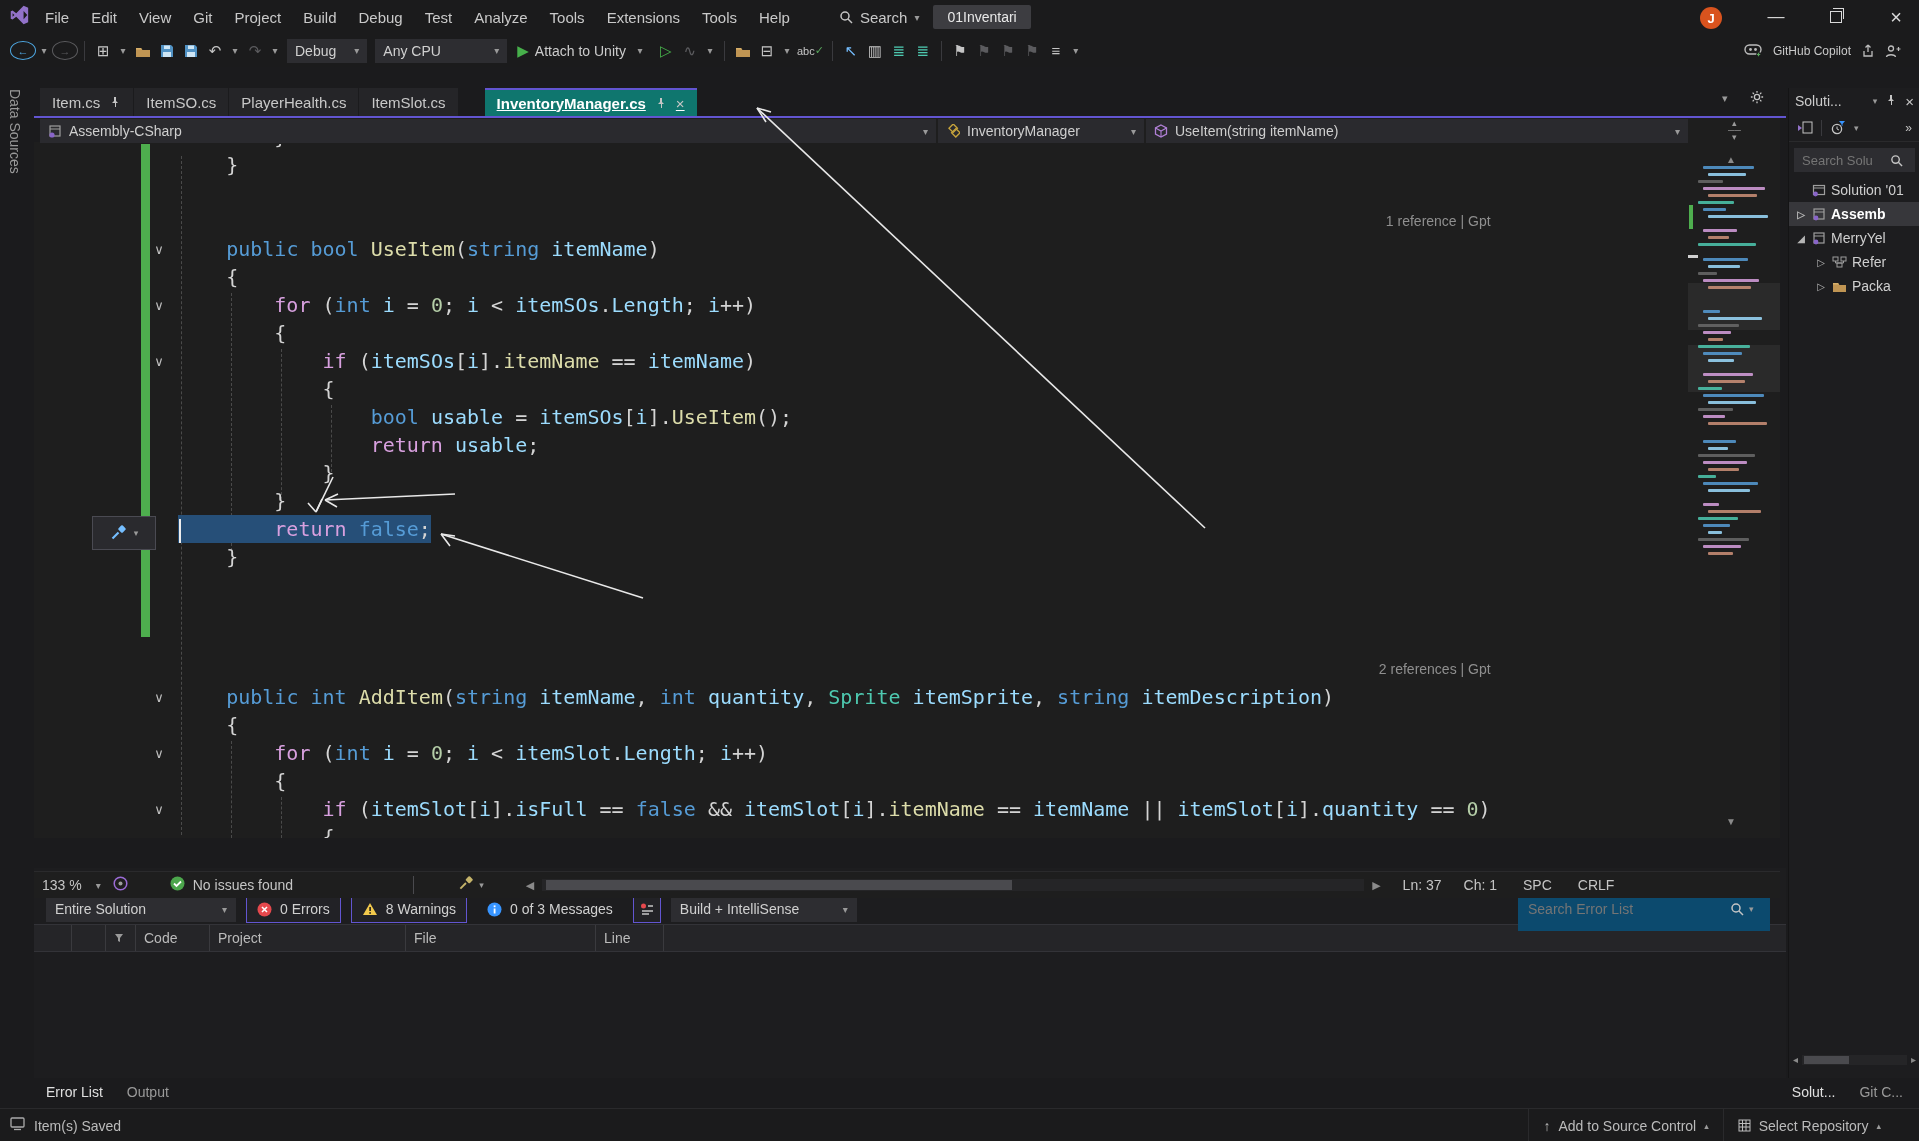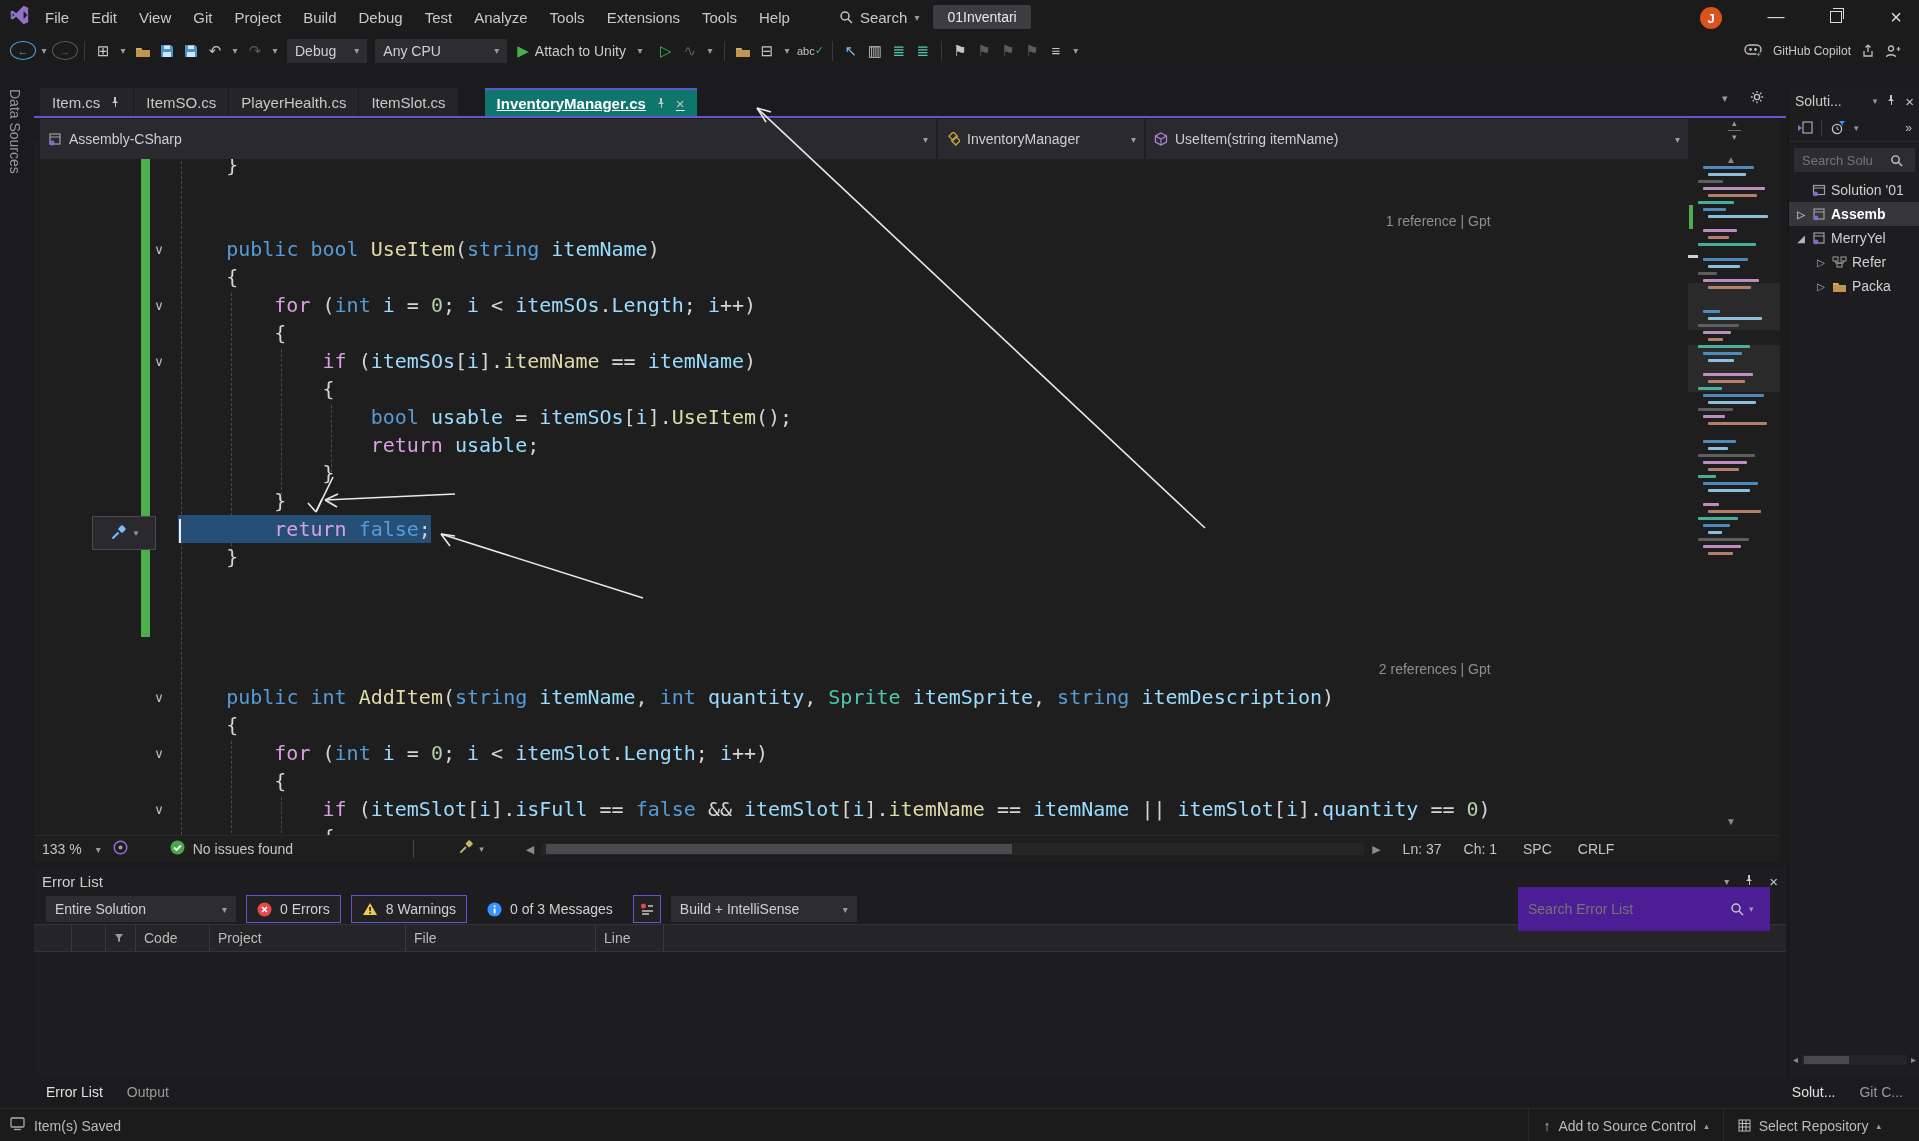--- a/index.html
+++ b/index.html
@@ -30,51 +30,51 @@
   .sidestrip{position:absolute;left:0;top:67px;width:34px;height:1039px;background:#1B1B1D;}
   .vtext{writing-mode:vertical-rl;font-size:14px;color:#9A9A9A;position:absolute;left:7px;top:22px;}
   
   .tabrow{position:absolute;left:34px;top:88px;width:1752px;height:28px;background:#1B1B1D;display:flex;align-items:flex-end;z-index:4;}
   .purple-line{position:absolute;left:34px;top:116px;width:1752px;height:2px;background:var(--accent);z-index:6;}
   .tab{height:28px;display:flex;align-items:center;padding:0 12px;margin-right:1px;background:#252528;color:#C8C8C8;font-size:15px;gap:9px;}
   .tab.active{background:#0f766e;color:#FFFFFF;font-weight:bold;border-top:2px solid var(--accent);height:26px;text-decoration:underline;}
   .tab .x{color:#C8C8C8;font-size:15px;font-weight:normal;}
   
   .breadcrumb{position:absolute;left:40px;top:118px;width:1648px;height:26px;background:#1E1E1E;display:flex;z-index:4;}
-  .crumb{background:#2A2A2E;height:24px;margin-top:1px;display:flex;align-items:center;font-size:14px;color:#CFCFCF;padding:8px 8px;gap:7px;}
+  .crumb{background:#2A2A2E;height:24px;margin-top:1px;display:flex;align-items:center;font-size:14px;color:#CFCFCF;padding:0 8px;gap:7px;}
   .crumb .dd{margin-left:auto;font-size:10px;color:#9A9A9A;}
   
   .editor-clip{position:absolute;left:34px;top:142px;width:1654px;height:696px;background:#1E1E1E;overflow:hidden;z-index:1;}
   .code-lines{position:absolute;left:144px;top:-19px;font:20px/28px "DejaVu Sans Mono",monospace;white-space:pre;}
   .cl{height:28px;}
   .cl.lens{font:14px/28px "Liberation Sans",sans-serif;color:#8F8F8F;padding-left:50px;text-align:right;}
   .selwrap{background:var(--selection);display:inline-block;}
   .tk-k{color:#569CD6}.tk-c{color:#D8A0DF}.tk-t{color:#4EC9B0}.tk-m{color:#DCDCAA}.tk-v{color:#9CDCFE}.tk-p{color:#D4D4D4}.tk-n{color:#B5CEA8}
   .chevcol{position:absolute;left:112px;top:-19px;width:26px;}
   .chev{position:absolute;left:0;width:26px;text-align:center;color:#BFBFBF;font-size:13px;height:18px;line-height:18px;}
   .guide{position:absolute;width:0;border-left:1px dashed #4A4A4A;}
   .greenbar{position:absolute;left:107px;top:2px;width:9px;height:493px;background:var(--green);}
   .caret{position:absolute;left:145px;top:377px;width:2px;height:24px;background:#EDEDED;}
   .qa-widget{position:absolute;left:58px;top:374px;width:62px;height:32px;background:#2A2A2E;border:1px solid #4A4A52;display:flex;align-items:center;justify-content:center;gap:8px;}
   
   .minimap{position:absolute;left:1688px;top:118px;width:92px;height:720px;background:#1E1E1E;z-index:2;}
   .mmbar{position:absolute;height:3px;border-radius:1px;opacity:.85;}
   .mmview{position:absolute;left:0;width:92px;background:rgba(255,255,255,0.055);}
   
-  .edstrip{position:absolute;left:34px;top:835px;width:1746px;height:26px;background:#1E1E1E;border-top:1px solid #2A2A2C;display:flex;align-items:center;font-size:14px;color:#C5C5C5;z-index:3;}
+  .edstrip{position:absolute;left:34px;top:871px;width:1746px;height:26px;background:#1E1E1E;border-top:1px solid #2A2A2C;display:flex;align-items:center;font-size:14px;color:#C5C5C5;z-index:3;}
   .scroll-track{height:12px;background:#252527;position:relative;}
   .scroll-thumb{position:absolute;top:1px;height:10px;background:#4A4A4E;}
   
   .errpanel{position:absolute;left:34px;top:868px;width:1752px;height:210px;background:#1D1D1F;z-index:2;}
   .errtitle{font-size:15px;color:#CCCCCC;}
   .ebtn{display:inline-flex;align-items:center;gap:8px;height:26px;padding:0 10px;font-size:14px;color:#D0D0D0;}
   .ebtn.bordered{border:1px solid var(--accent);background:#222226;}
   .ecombo{background:#2D2D31;height:26px;display:inline-flex;align-items:center;padding:0 9px;font-size:14px;color:#D0D0D0;}
   .ecombo .dd{font-size:10px;color:#9A9A9A;margin-left:auto;}
-  .esearch{background:#4c1d95;height:44px;display:flex;align-items:center;padding:0 8px;}
+  .esearch{background:#0c4a6e;height:44px;display:flex;align-items:center;padding:0 8px;}
   .esearch input{background:transparent;border:none;outline:none;color:#BBBBBB;font-size:14px;width:200px;font-family:"Liberation Sans",sans-serif;}
   .hdr{display:flex;height:26px;background:#252528;border-top:1px solid #333338;border-bottom:1px solid #333338;font-size:14px;color:#BBBBBB;}
   .hcell{border-right:1px solid #3A3A3E;display:flex;align-items:center;padding:0 8px;box-sizing:border-box;}
   
   .bottomtabs{position:absolute;left:34px;top:1078px;width:1885px;height:28px;background:#1B1B1D;display:flex;align-items:center;font-size:14px;z-index:3;}
   .btab{padding:0 12px;color:#9A9A9A;height:28px;display:flex;align-items:center;}
   .btab.active{color:#E0E0E0;}
   
   .sepanel{position:absolute;left:1788px;top:88px;width:131px;height:990px;background:#1D1D1F;z-index:3;border-left:1px solid #141415;}
   .sehead{height:26px;display:flex;align-items:center;font-size:14px;color:#CCCCCC;padding:0 6px;gap:8px;}

